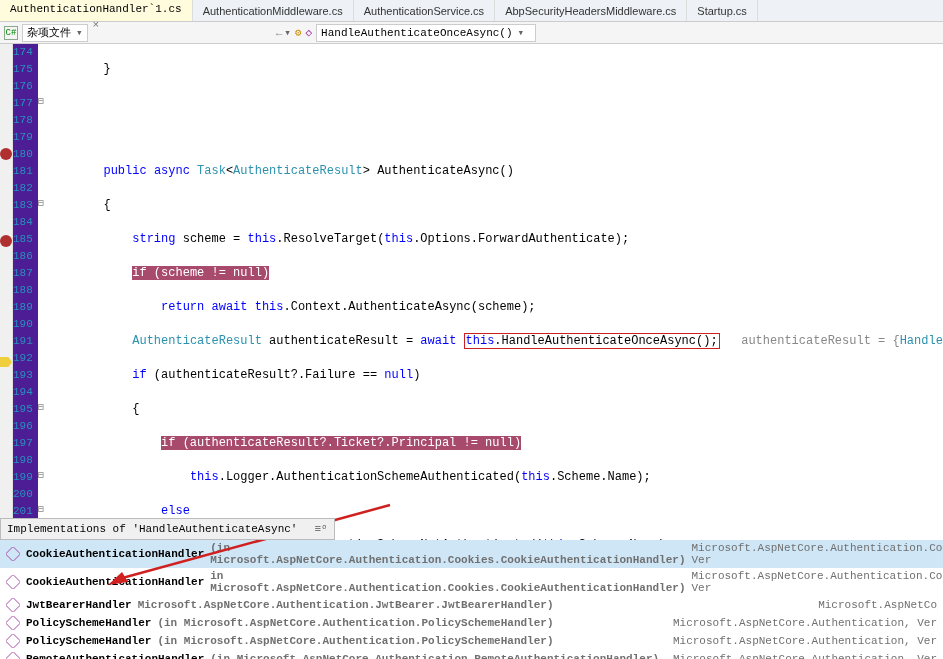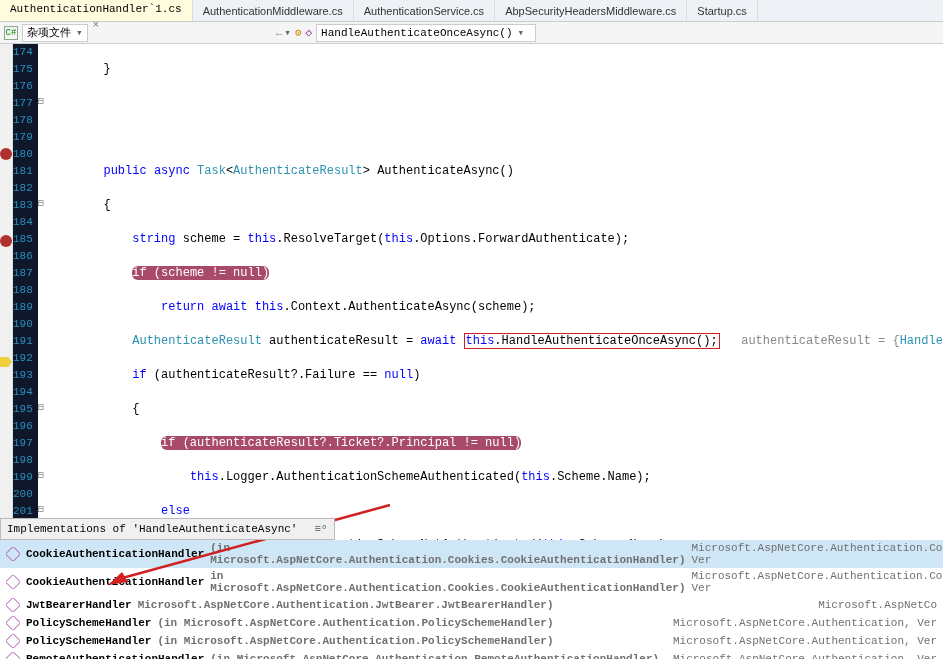--- a/index.html
+++ b/index.html
@@ -8,31 +8,31 @@
 .tab { padding:3px 10px; font-family:"Segoe UI",sans-serif; font-size:11px; color:#333; border-right:1px solid #ddd; cursor:pointer; display:flex; align-items:center; gap:4px; }
 .tab.active { background:#fffcde; color:#000;flex-direction:column; }
 .tab .close { color:#777; padding:0 2px; }
 .toolbar { display:flex; background:#f5f5f5; border-bottom:1px solid #ccc; height:22px; align-items:center; padding:0 4px; gap:4px; font-family:"Segoe UI",sans-serif; font-size:11px; }
 .toolbar .cs-ic { width:14px;height:14px;display:inline-flex;align-items:center;justify-content:center;border:1px solid #8a8;color:#080;font-size:9px; }
 .toolbar select,.toolbar .dd { border:1px solid #ccc; background:#fff; padding:1px 4px; font-size:11px; height:18px; }
 .toolbar .dd { flex:0 0 auto; display:flex; align-items:center; gap:3px; }
 .arrow-dn::after { content:"▾"; color:#666; margin-left:2px; }
 .main { display:flex; height:500px; }
 .gutter-bp { width:22px; background:#f0f0f0; border-right:1px solid #e0e0e0; }
-.gutter-ln { width:35px; text-align:right; color:#2a8fbd; font-size:11px; line-height:17px; padding-right:5px; background:#0f172a; }
+.gutter-ln { width:35px; text-align:right; color:#2a8fbd; font-size:11px; line-height:17px; padding-right:5px; background:#4c1d95; }
 .gutter-fold { width:14px; background:#fff; position:relative; }
 .code { flex:1; background:#fff; line-height:17px; font-size:12px; white-space:pre; padding-left:2px; position:relative; }
 .row { height:17px; position:relative; }
 .bp { width:12px; height:12px; background:#b03030; border-radius:50%; margin:2px auto 0; }
 .cur { width:12px; height:10px; margin:3px auto 0; background:#f0cf3c; clip-path:polygon(0 0,70% 0,100% 50%,70% 100%,0 100%); }
 .fold { color:#888; font-size:10px; text-align:center; cursor:pointer; }
 .kw { color:#0000ff; }
 .type { color:#2b91af; }
 .ghost { color:#888; }
-.hl-bp { background:#a84a6b; color:#fff;border-radius:6px; }
+.hl-bp { background:#a84a6b; color:#fff; }
 .redbox { border:1px solid #cc2020; padding:0 1px; }
 .impl-hdr { position:absolute; left:0; top:518px; background:#f0f0f0; border:1px solid #bbb; font-family:"Segoe UI",sans-serif; font-size:11px; padding:4px 6px; display:flex; align-items:center; gap:17px; z-index:5; }
 .impl-list { position:absolute; left:0; right:0; top:540px; background:#fff; font-family:"Segoe UI",sans-serif; }
 .impl-item { display:flex; padding:2px 6px; align-items:center; gap:6px; font-size:11px; }
 .impl-item.sel { background:#cfe6f6; }
 .impl-ic { width:14px;height:14px;display:inline-flex;align-items:center;justify-content:center; }
 .impl-ic svg { width:14px;height:14px; }
 .impl-name { color:#000; font-weight:bold; }
 .impl-loc { color:#707070; flex:1;font-weight:bold; }
 .impl-asm { color:#707070; }

